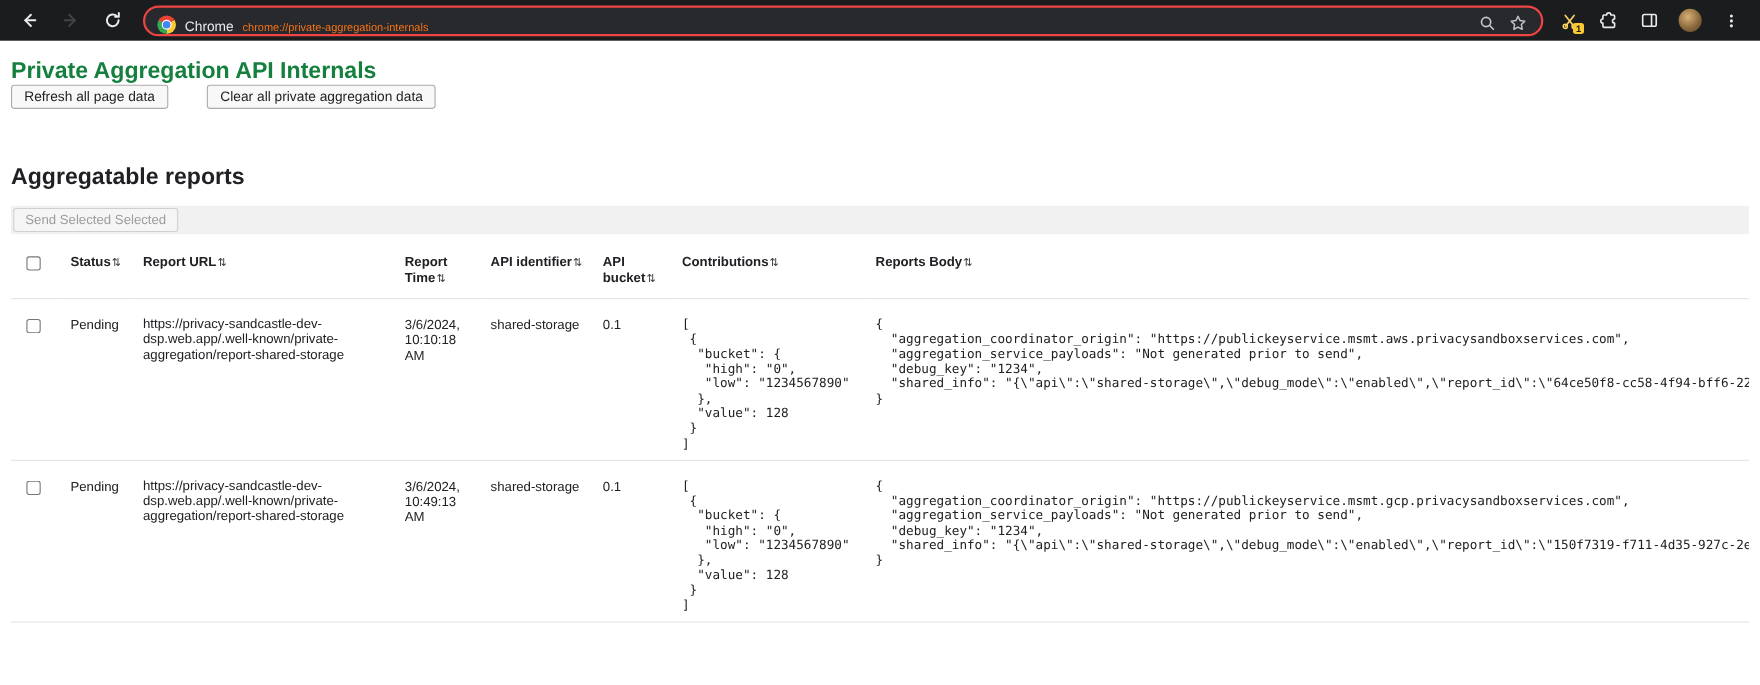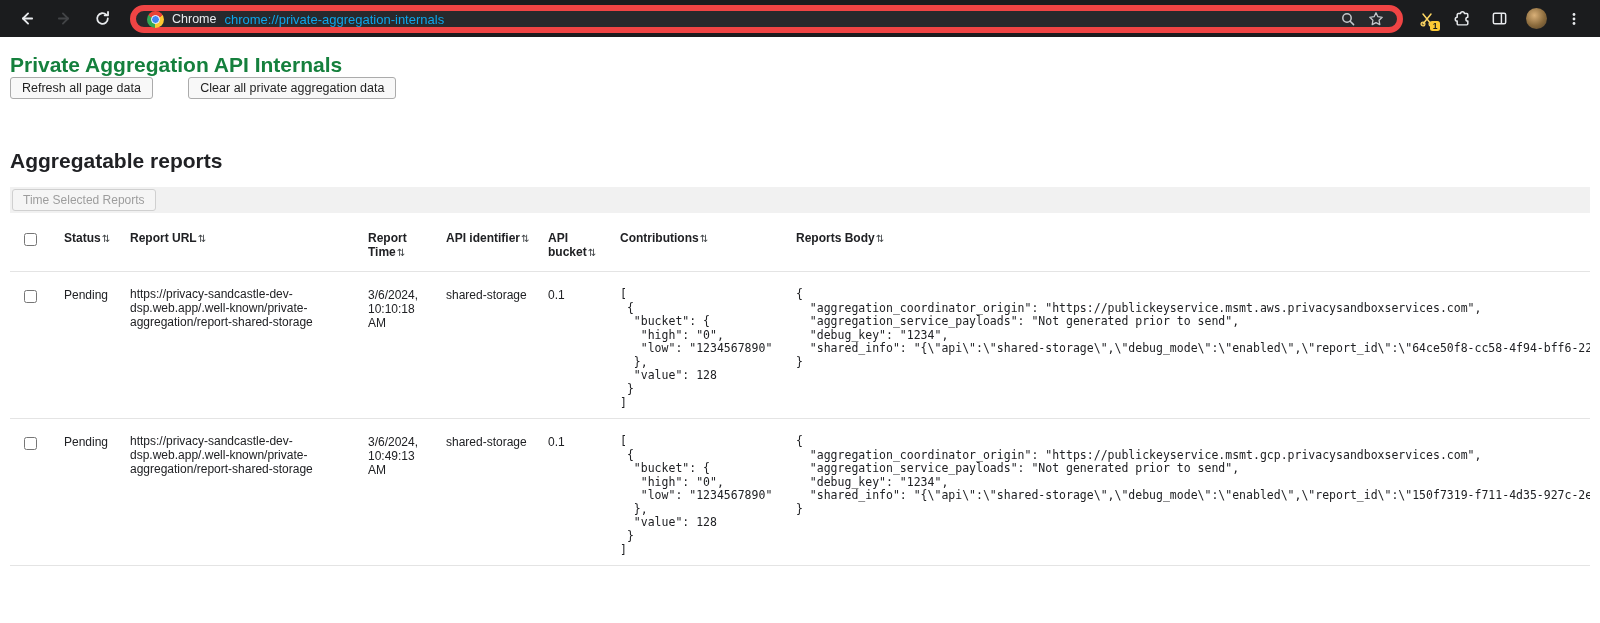--- a/index.html
+++ b/index.html
@@ -4,27 +4,27 @@
 <style>
   *{box-sizing:border-box}
   html,body{margin:0;padding:0}
   body{width:1600px;height:623px;overflow:hidden;background:#fff;
        font-family:"Liberation Sans",sans-serif;color:#202124}
 
   
   .toolbar{height:37px;background:#1b1c1e;display:flex;align-items:center;padding:0 10px}
   .nav{display:flex;align-items:center;gap:18px;margin:0 8px 0 6px}
   .icon-btn{display:flex;align-items:center;justify-content:center;width:20px;height:20px;cursor:pointer;flex:none}
-  .omnibox{flex:1;display:flex;align-items:center;height:28px;border-radius:14px;background:#27292c;
-           border:6px solid #ef4444;margin:1px 16px 0 10px;padding:0 11px;gap:8px;min-width:0}
+  .omnibox{flex:1;display:flex;align-items:flex-end;height:28px;border-radius:14px;background:#27292c;
+           border:2px solid #ef4444;margin:1px 16px 0 10px;padding:0 11px;gap:8px;min-width:0}
   .chrome-logo{width:17px;height:17px;border-radius:50%;position:relative;flex:none;
     background:conic-gradient(from 60deg,#fcc934 0 120deg,#34a853 0 240deg,#ea4335 0 360deg)}
   .chrome-logo::after{content:"";position:absolute;inset:4px;background:#4285f4;border:1.5px solid #fff;border-radius:50%}
   .chrome-label{color:#e8eaed;font-size:12.5px;flex:none}
-  .url{color:#0ea5e9;font-size:13px;white-space:nowrap;overflow:hidden}
+  .url{color:#f97316;font-size:10px;white-space:nowrap;overflow:hidden}
   .grow{flex:1}
   .right-icons{display:flex;align-items:center;gap:17px;margin-right:6px}
   .ext-wrap{position:relative;display:flex}
   .ext-badge{position:absolute;right:-5px;bottom:-4px;background:#fcc934;color:#1b1b1b;
              font-size:8.5px;font-weight:bold;line-height:10px;padding:0 2.5px;border-radius:2.5px}
   .avatar{width:21px;height:21px;border-radius:50%;flex:none;
           background:radial-gradient(circle at 40% 35%,#d9b078,#8a6a3c 55%,#51402a)}
 
   
   .content{padding:0 10px}
@@ -127,21 +127,21 @@
   <h1>Private Aggregation API Internals</h1>
 
   <div class="top-buttons">
     <button class="btn">Refresh all page data</button>
     <button class="btn">Clear all private aggregation data</button>
   </div>
 
   <h2>Aggregatable reports</h2>
 
   <div class="send-bar">
-    <button class="btn-disabled" disabled="">Time Selected Reports</button>
+    <button class="btn-disabled" disabled="">Send Selected Selected</button>
   </div>
 
   <table>
     <colgroup>
       <col style="width:46px">
         <col style="width:66px">
         <col style="width:238px">
         <col style="width:78px">
       <col style="width:102px">
         <col style="width:72px">

